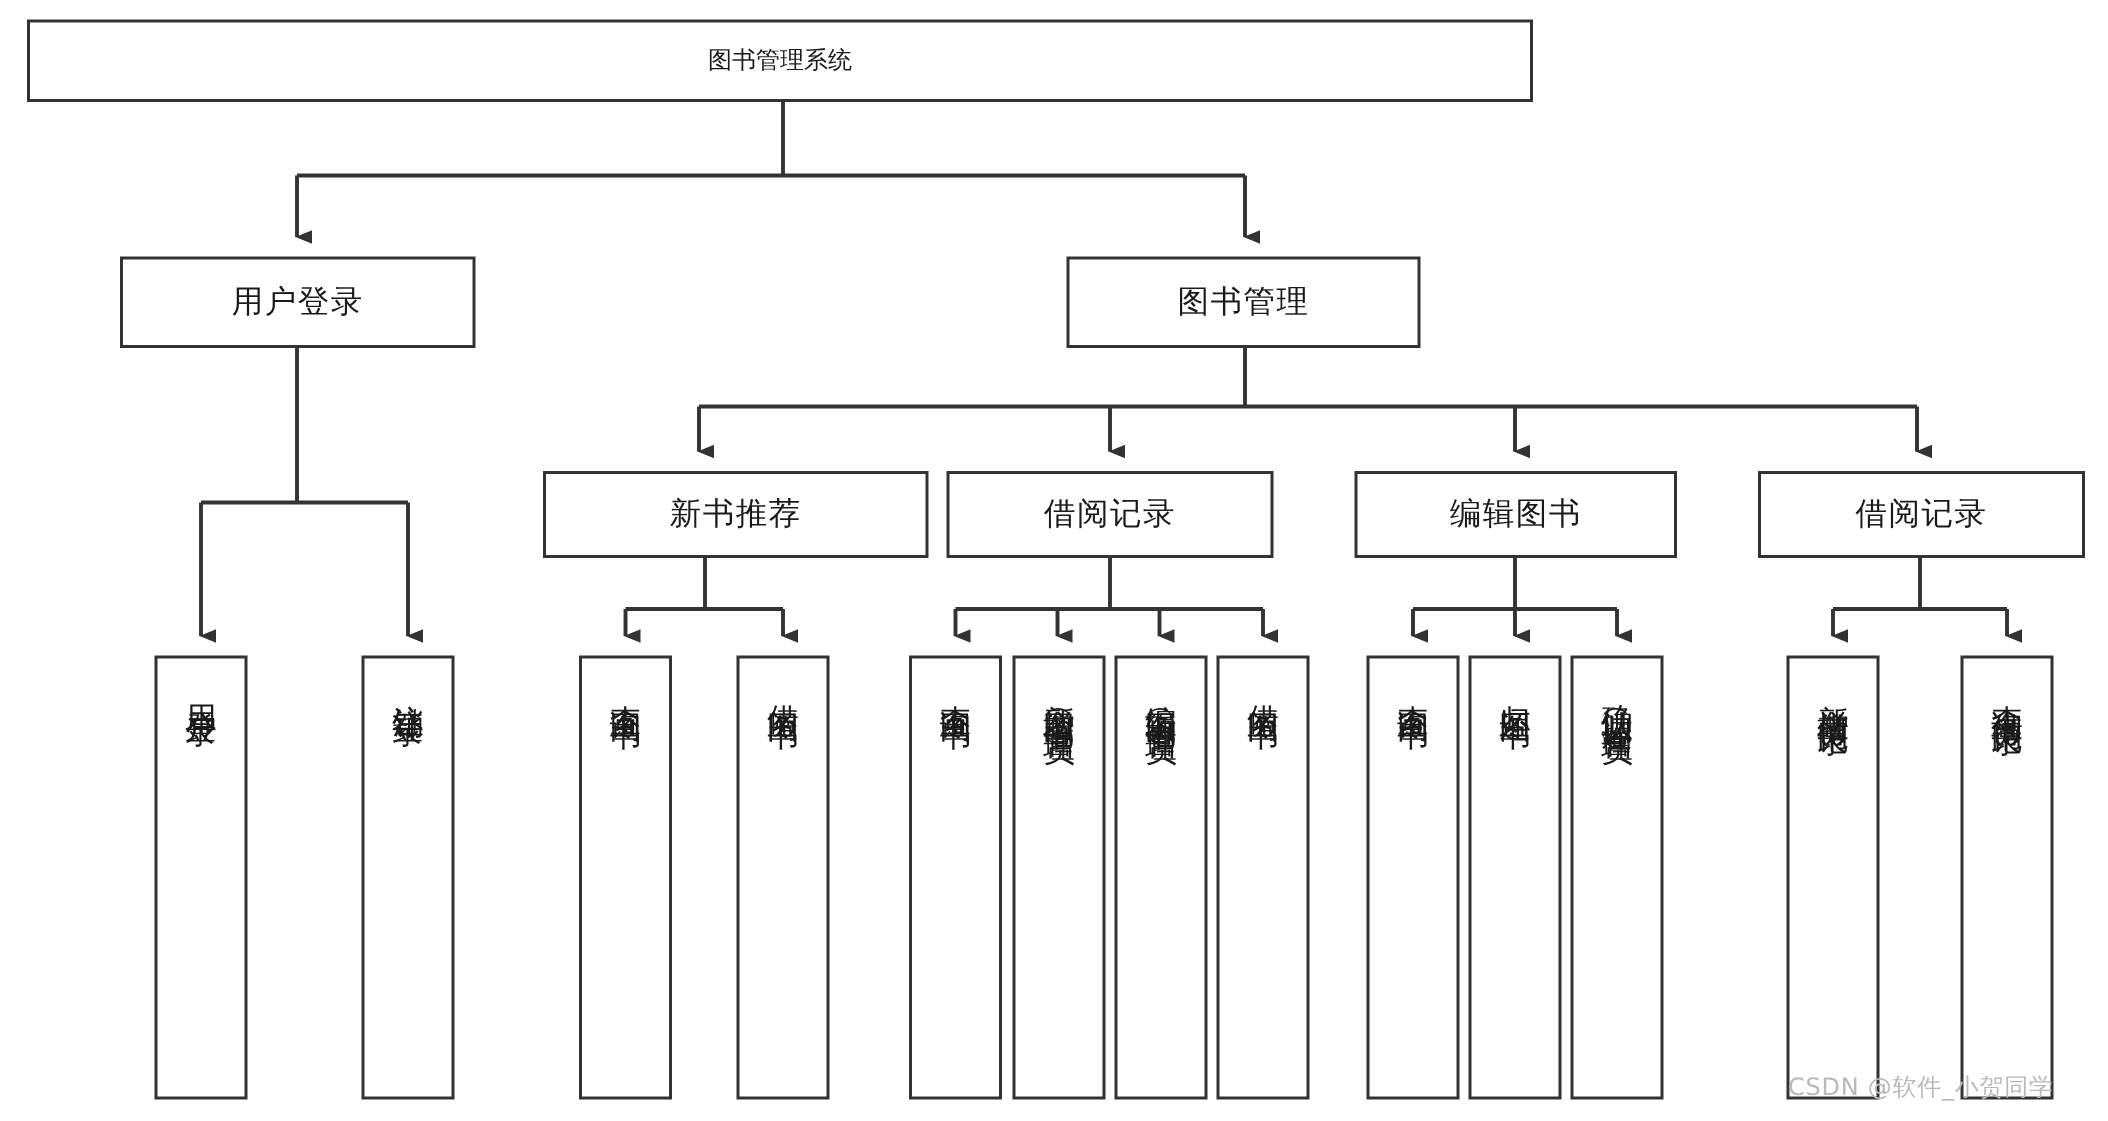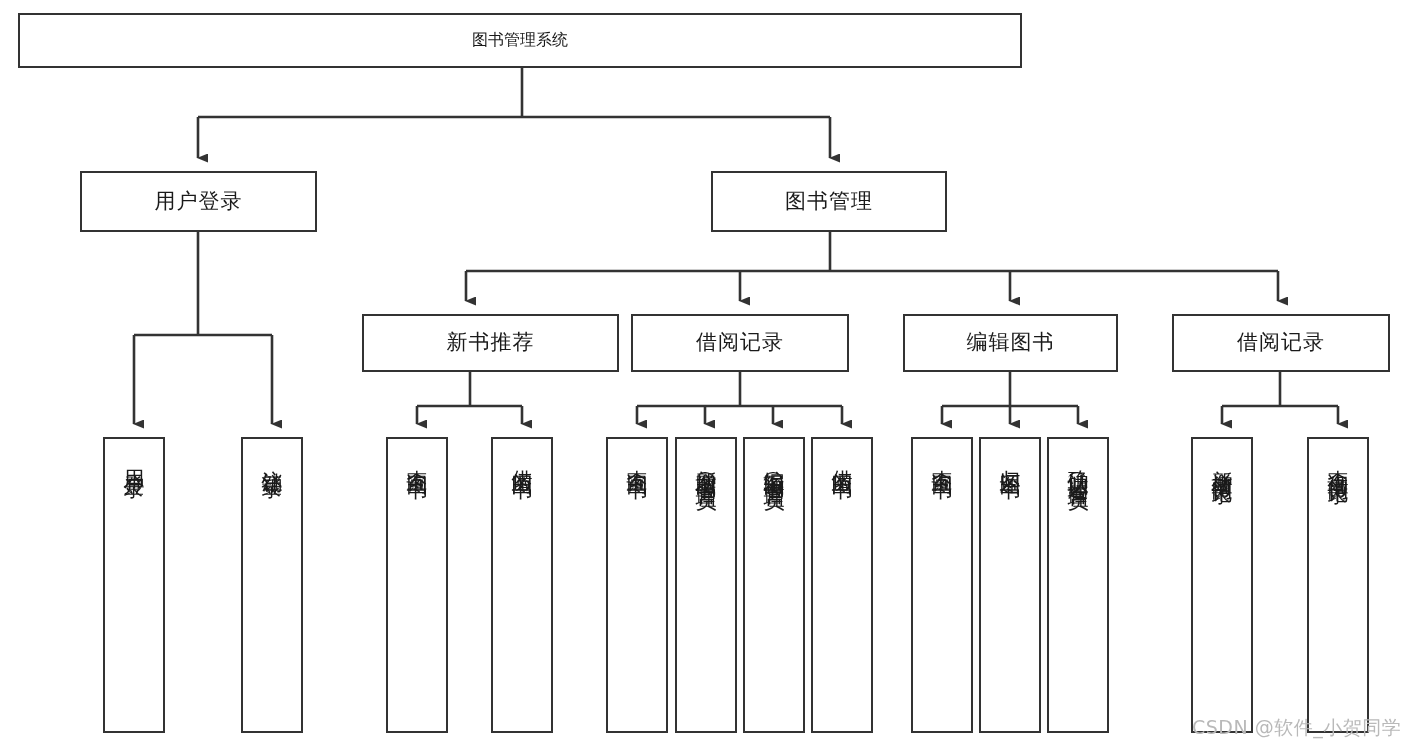--- a/index.html
+++ b/index.html
@@ -52,21 +52,21 @@
   .node.leaf .vtext {
     writing-mode: vertical-rl;
     text-orientation: upright;
     letter-spacing: 3px;
     line-height: 1.05;
     white-space: nowrap;
   }
   .watermark {
     position: absolute;
     color: #b9b9b9;
-    font-size: 19px;
+    font-size: 16px;
     letter-spacing: 0.5px;
     white-space: nowrap;
   }
 </style>
 </head>
 <body>
 
 <div id="canvas">
 
   <svg id="wires" viewBox="0 0 1405 747">

